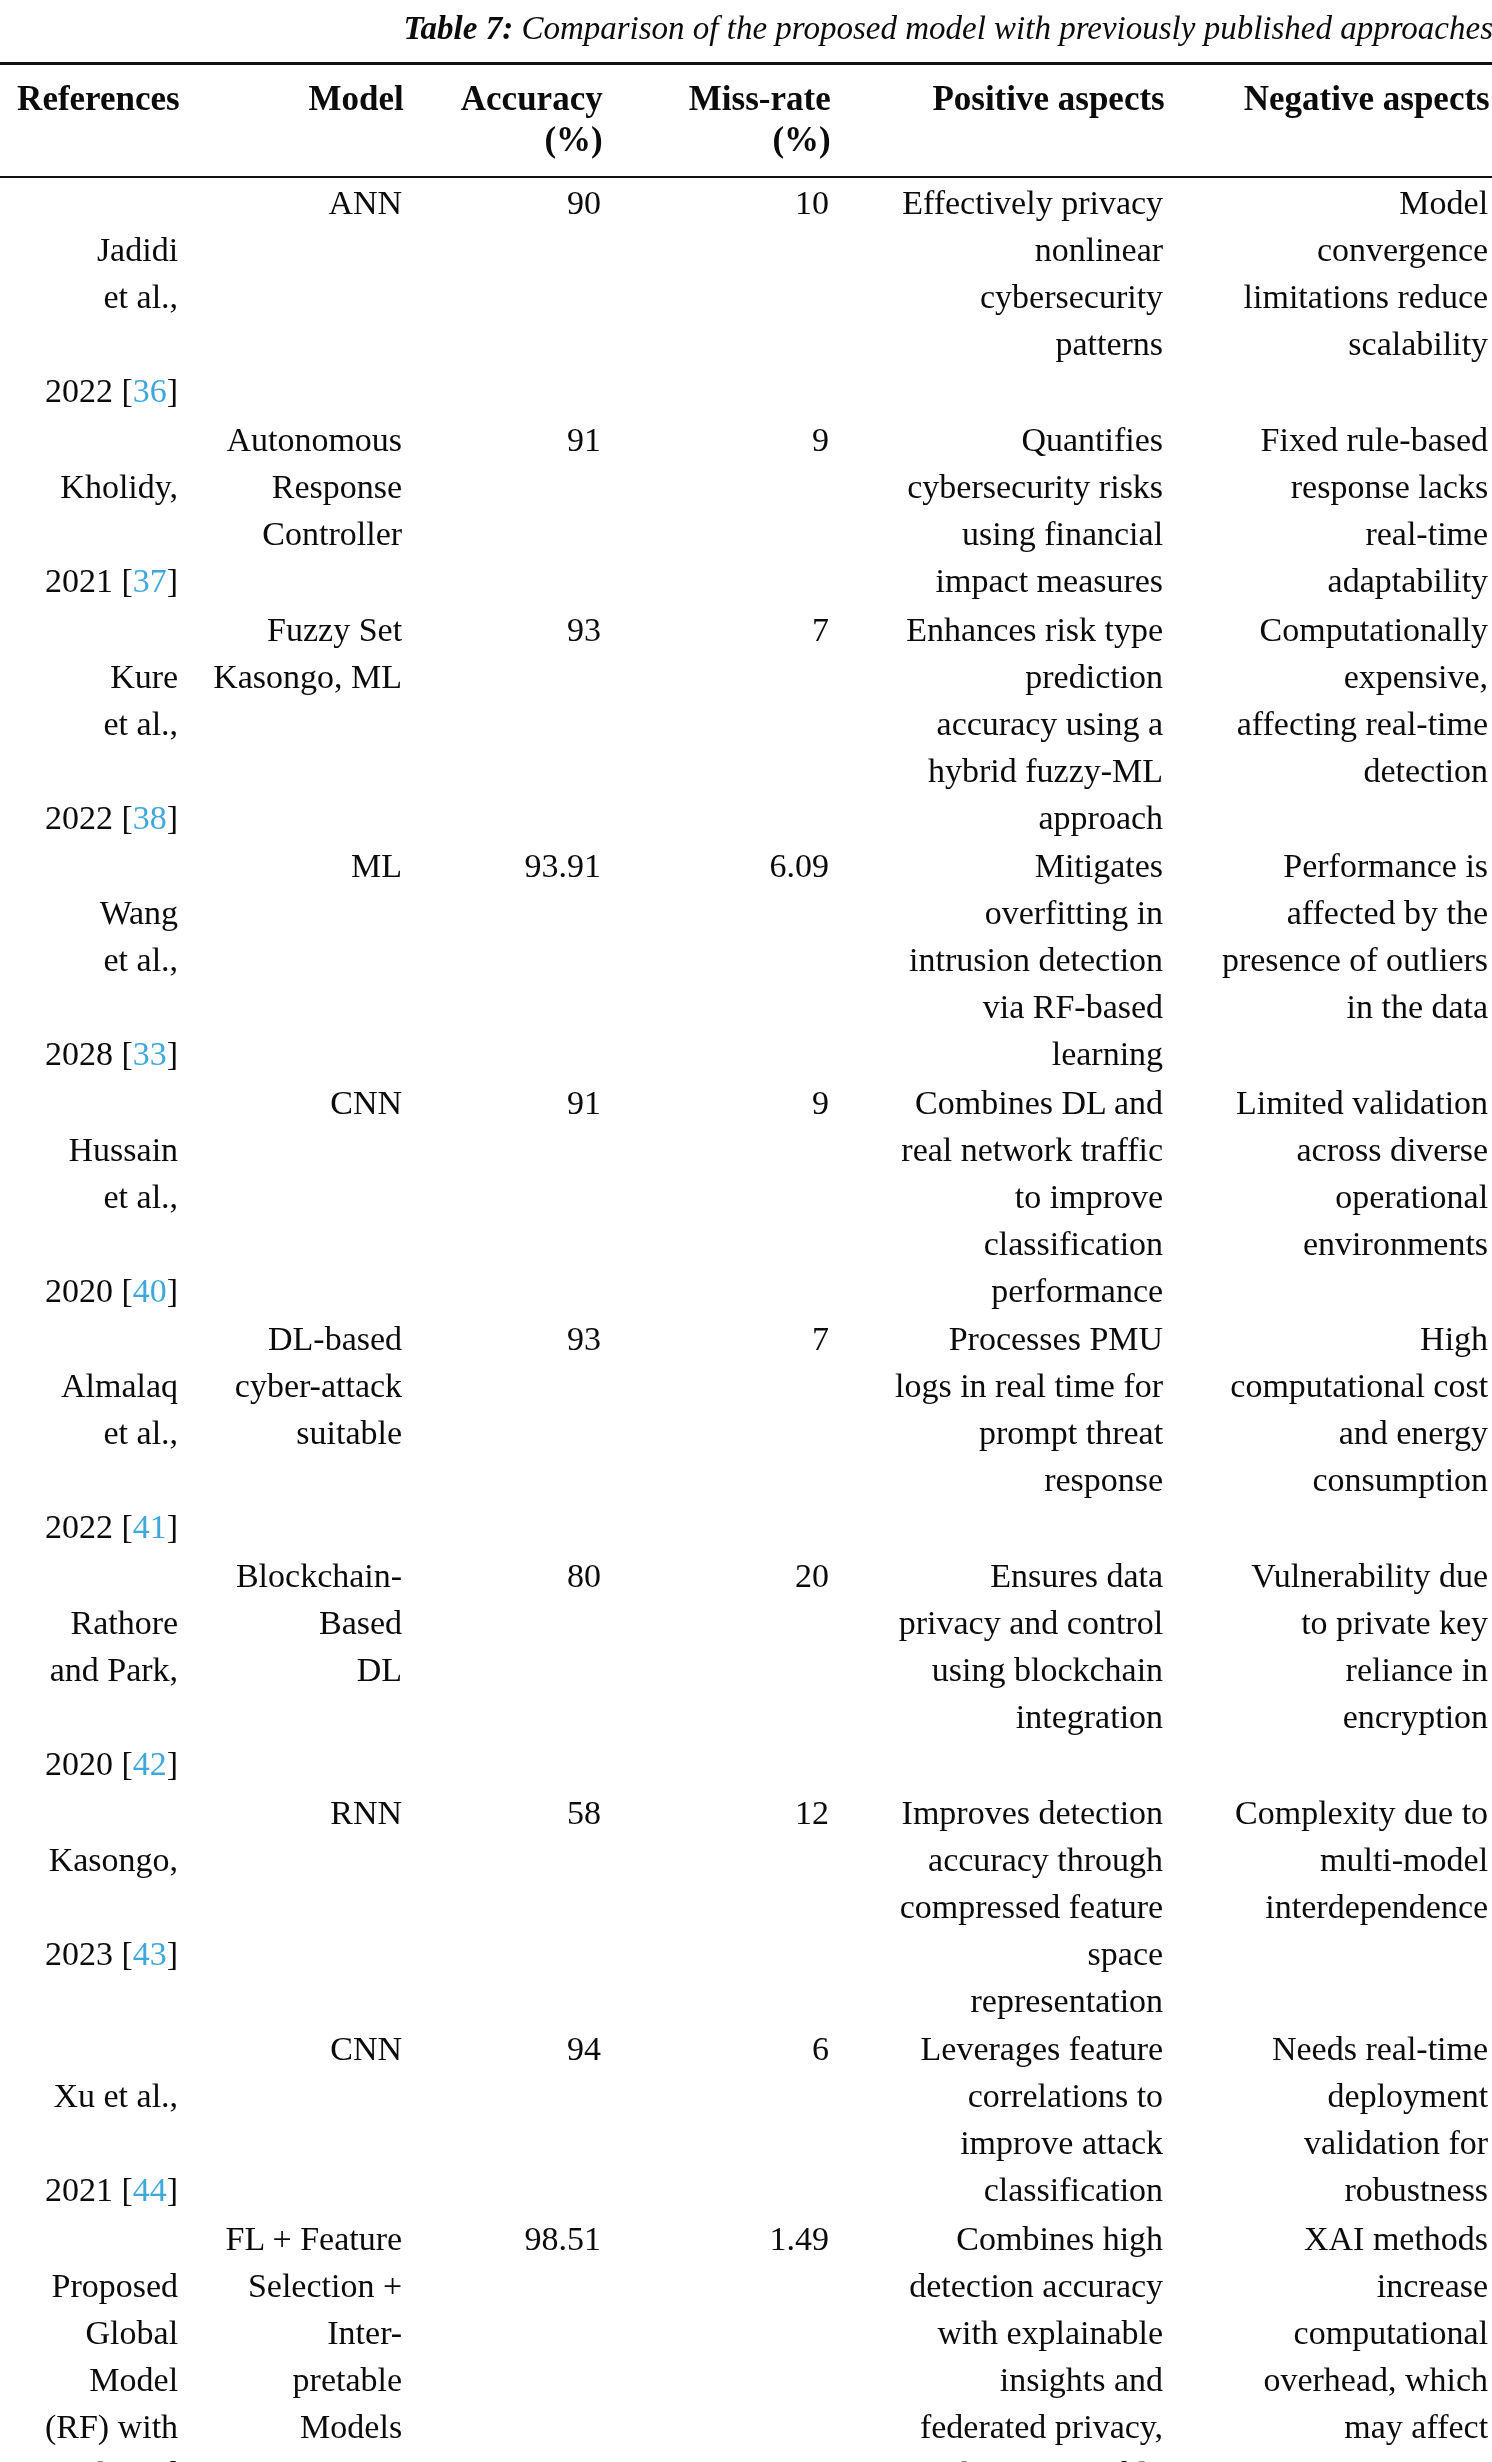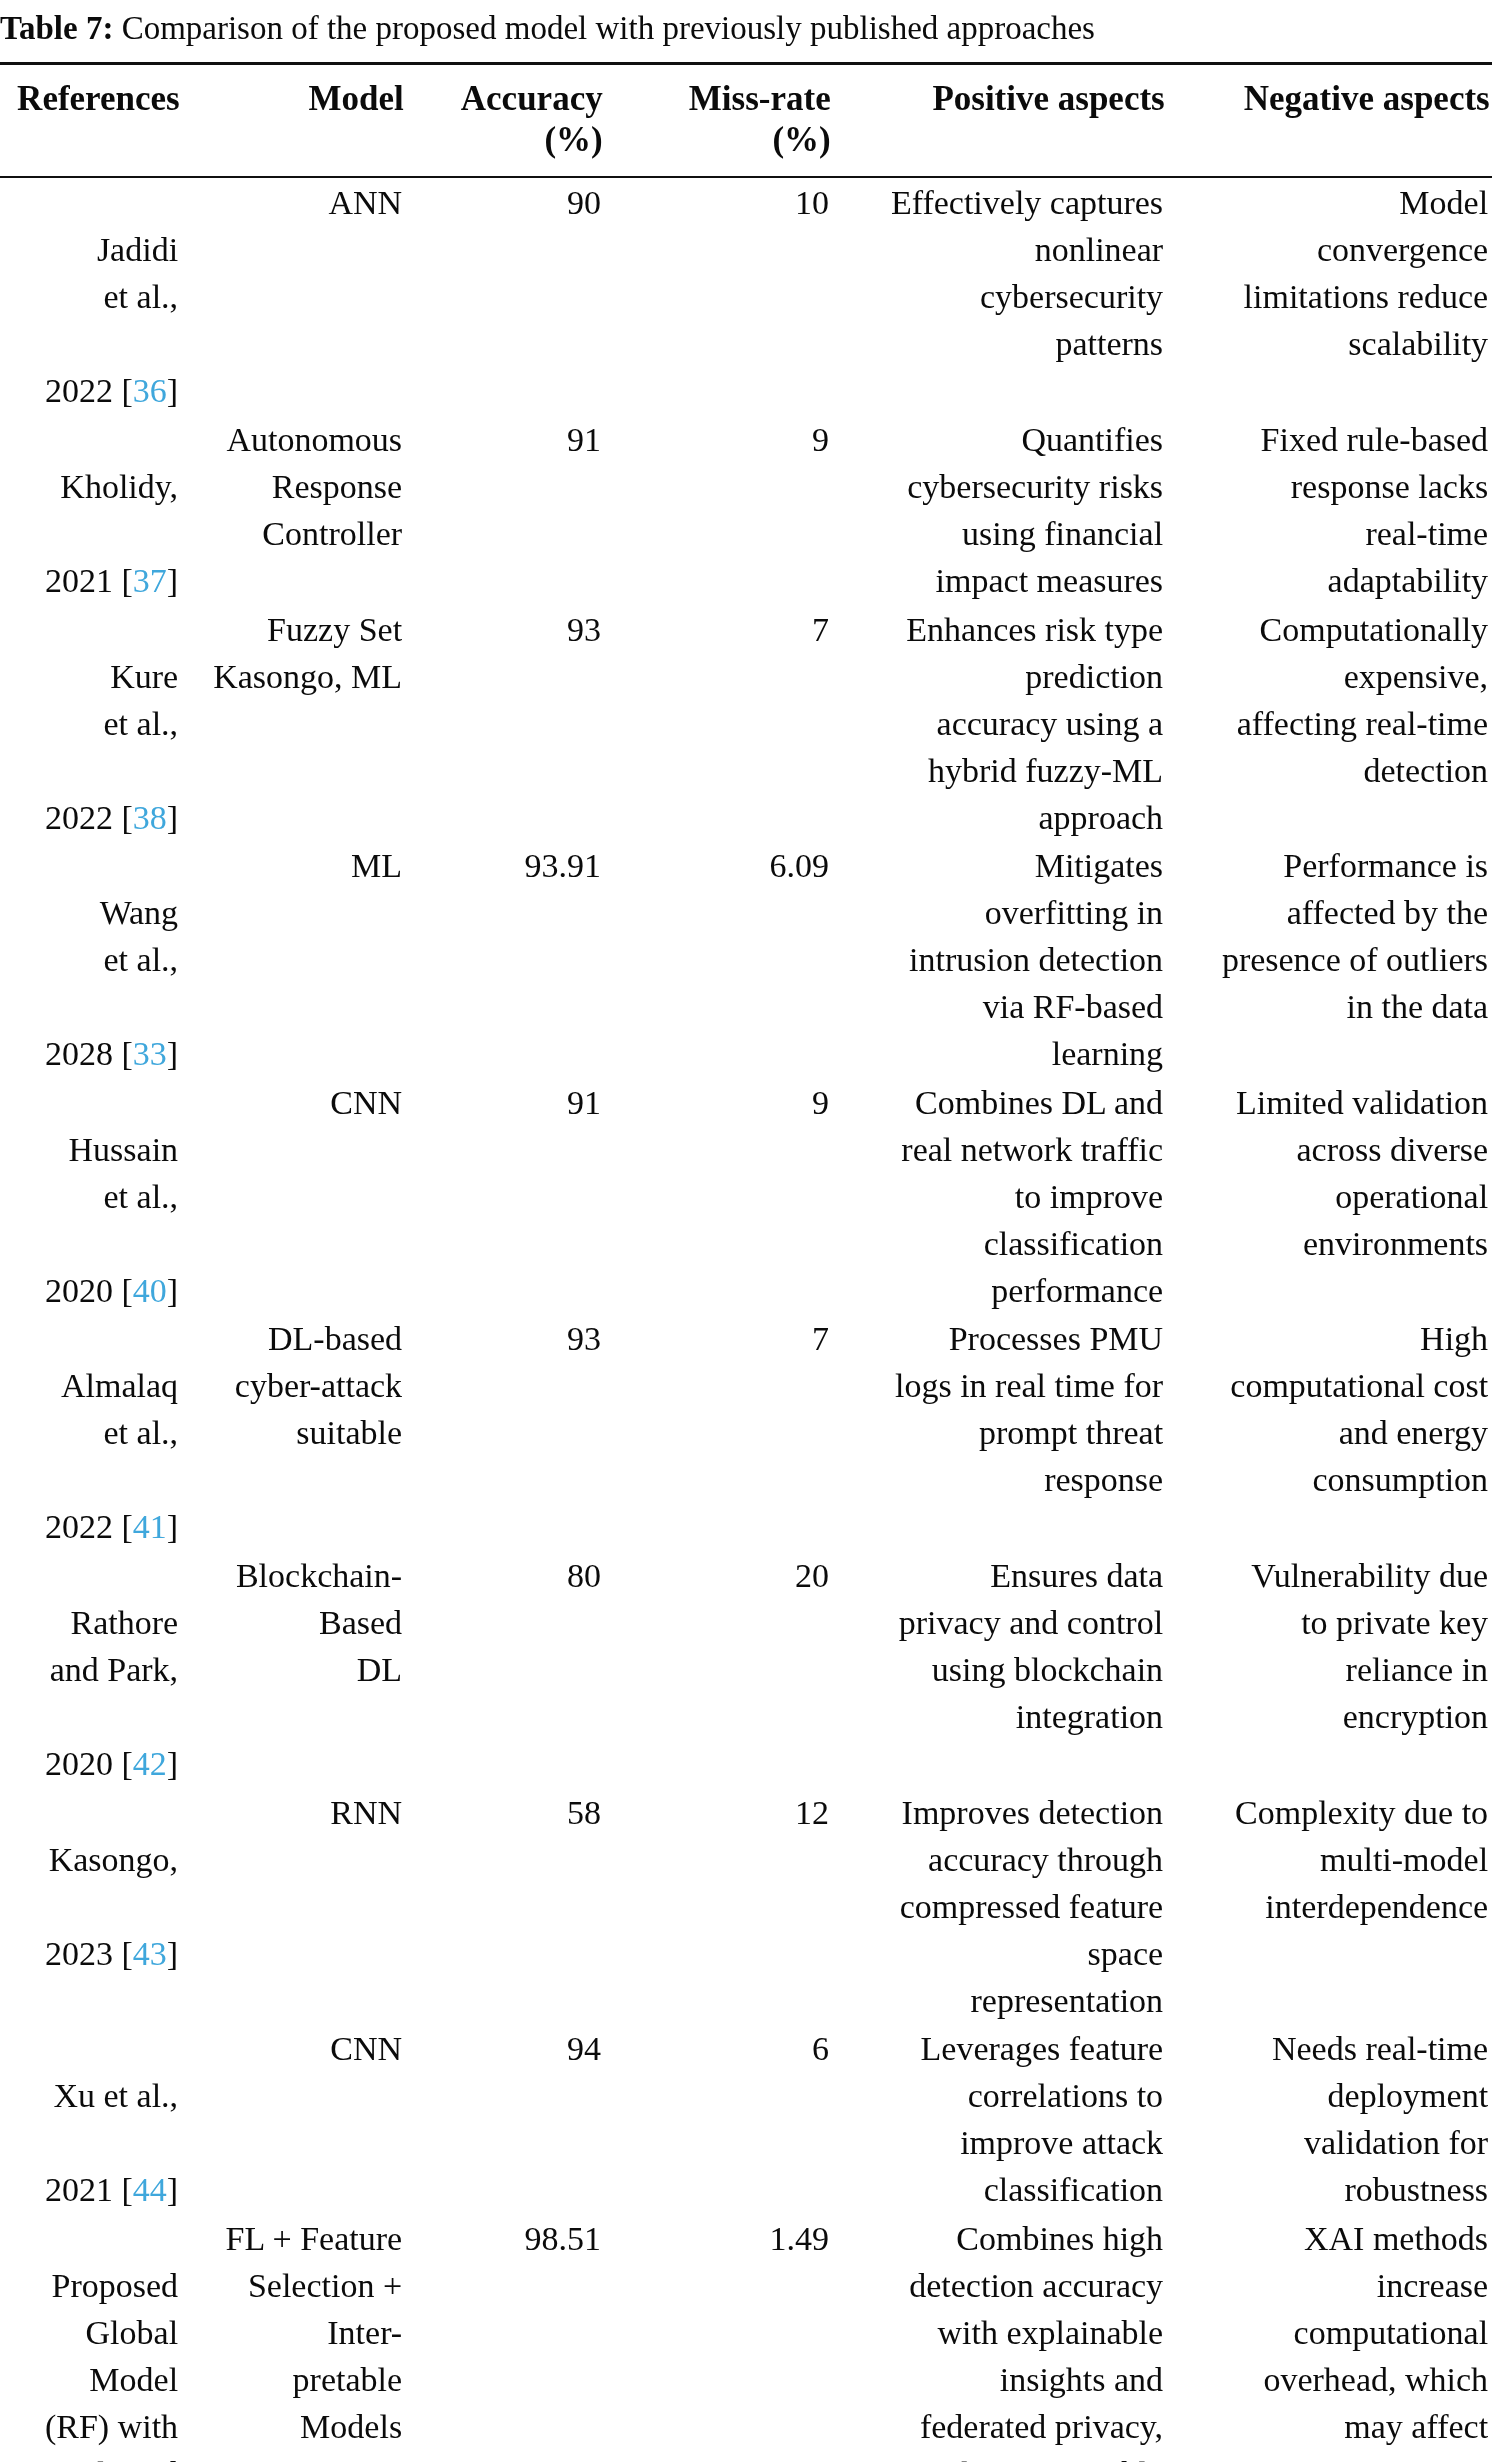--- a/index.html
+++ b/index.html
@@ -6,24 +6,25 @@
   * { margin: 0; padding: 0; box-sizing: border-box; }
   html, body { background: #ffffff; }
   body {
     width: 1493px;
     font-family: "Liberation Serif", "DejaVu Serif", serif;
     color: var(--ink);
   }
   .page { width: 1493px; padding-top: 6.5px; }
 
   .caption {
-    text-align: left;
+    text-align: right;
     font-size: 33px;
     line-height: 42px;
     margin-bottom: 13px;
+    font-style: italic;
   }
   .caption .cap-label { font-weight: bold; }
 
   table.cmp {
     width: 1493px;
     table-layout: fixed;
     border-collapse: collapse;
     border-top: 3.3px solid #101010;
     border-bottom: 4.1px solid #101010;
   }
@@ -106,21 +107,21 @@
     <tbody>
   <tr>
     <td>
       <span class="ref-lines">Jadidi
 et al.,</span>
       <span class="year-line"><span class="year-prefix">2022 [</span><span class="cite">36</span><span class="bracket">]</span></span>
     </td>
     <td class="model-cell">ANN</td>
     <td class="acc-cell">90</td>
     <td class="miss-cell">10</td>
-    <td class="pos-cell">Effectively captures
+    <td class="pos-cell">Effectively privacy
 nonlinear
 cybersecurity
 patterns</td>
     <td class="neg-cell">Model
 convergence
 limitations reduce
 scalability</td>
   </tr>
 
   <tr>

